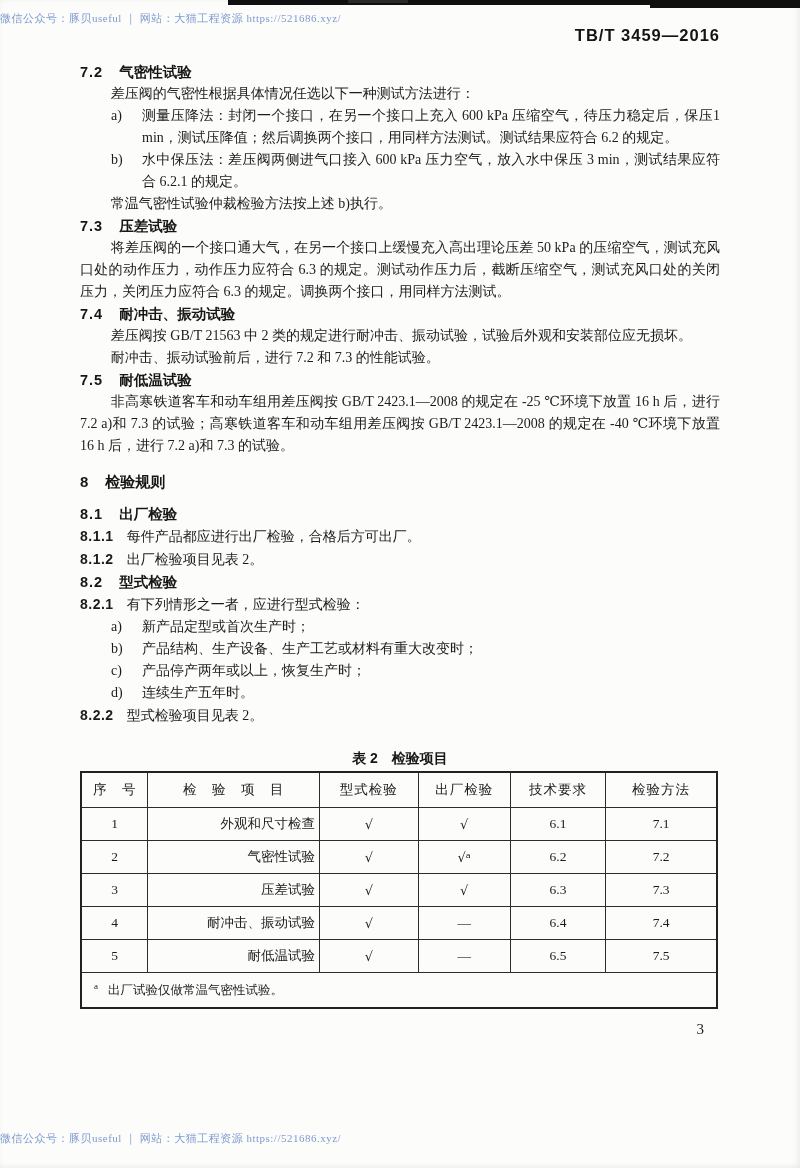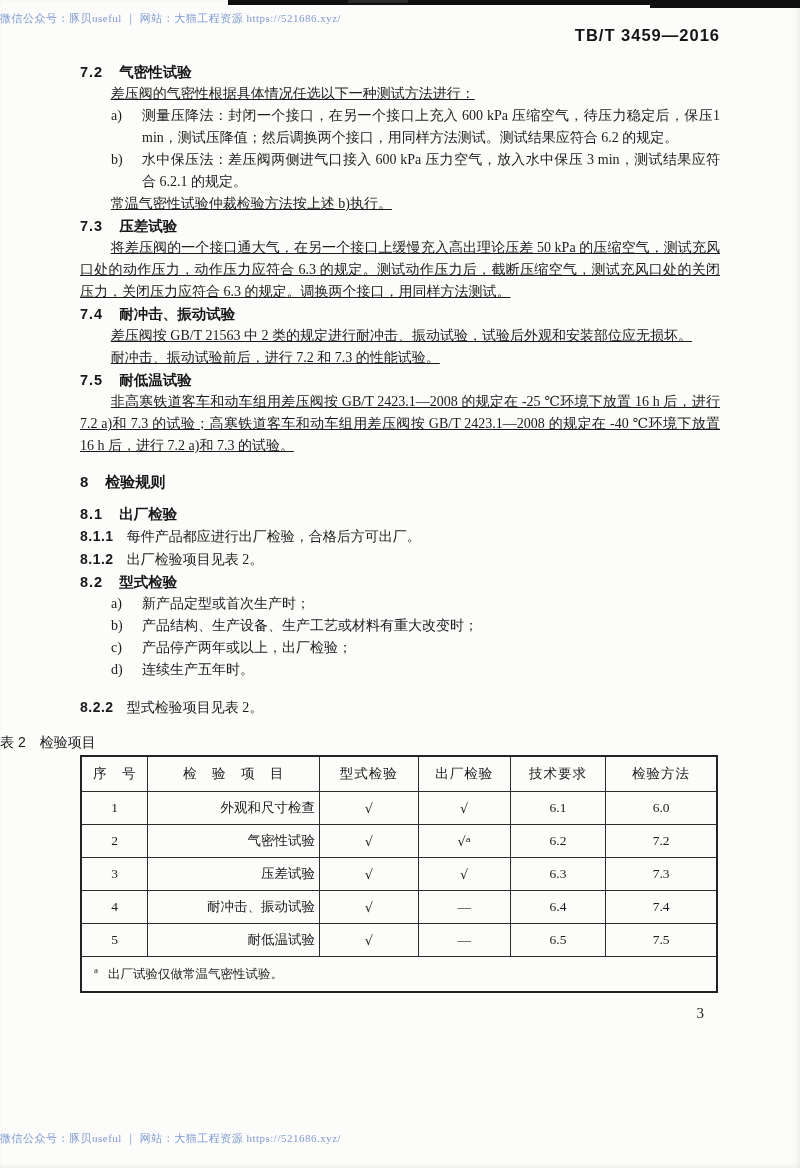--- a/index.html
+++ b/index.html
@@ -48,33 +48,33 @@
     text-align:justify;
   }
   .heading {
     font-family:"Liberation Sans","DejaVu Sans",sans-serif;
     font-weight:700;
     font-size:14.5px;
     color:#161616;
   }
   .heading .hnum { margin-right:16px; letter-spacing:1px; }
   .heading.h1 { margin-top:14px; margin-bottom:10px; font-size:15px; }
-  .para { margin:0; text-indent:2.2em;text-decoration:underline; }
+  .para { margin:0; text-indent:2.2em; }
   .clause { }
   .clause .cnum {
     font-family:"Liberation Sans","DejaVu Sans",sans-serif;
     font-weight:700; margin-right:13px; letter-spacing:0.5px;
   }
   .list-item { position:relative; padding-left:62px; }
   .list-item .marker { position:absolute; left:31px; }
   .table-caption {
-    margin-top:12px;
-    text-align:left;
-    font-family:"Liberation Sans","DejaVu Sans",sans-serif;
-    font-weight:400;
+    margin-top:23px;
+    text-align:center;
+    font-family:"Liberation Sans","DejaVu Sans",sans-serif;
+    font-weight:700;
     font-size:14px;
     color:#161616;
   }
   table.inspection-table {
     width:638px;
     margin:3px 80px 0 80px;
     border-collapse:collapse;
     table-layout:fixed;
     font-size:13.5px;
     font-family:"Liberation Serif","DejaVu Serif","DejaVu Sans",serif;
@@ -124,27 +124,28 @@
       <div class="heading h2"><span class="hnum">7.4</span><span>耐冲击、振动试验</span></div>
       <p class="para">差压阀按 GB/T 21563 中 2 类的规定进行耐冲击、振动试验，试验后外观和安装部位应无损坏。</p>
       <p class="para">耐冲击、振动试验前后，进行 7.2 和 7.3 的性能试验。</p>
       <div class="heading h2"><span class="hnum">7.5</span><span>耐低温试验</span></div>
       <p class="para">非高寒铁道客车和动车组用差压阀按 GB/T 2423.1—2008 的规定在 -25 ℃环境下放置 16 h 后，进行 7.2 a)和 7.3 的试验；高寒铁道客车和动车组用差压阀按 GB/T 2423.1—2008 的规定在 -40 ℃环境下放置 16 h 后，进行 7.2 a)和 7.3 的试验。</p>
       <div class="heading h1"><span class="hnum">8</span><span>检验规则</span></div>
       <div class="heading h2"><span class="hnum">8.1</span><span>出厂检验</span></div>
       <div class="clause"><span class="cnum">8.1.1</span><span>每件产品都应进行出厂检验，合格后方可出厂。</span></div>
       <div class="clause"><span class="cnum">8.1.2</span><span>出厂检验项目见表 2。</span></div>
       <div class="heading h2"><span class="hnum">8.2</span><span>型式检验</span></div>
+      <div class="clause"><span class="cnum">8.2.1</span><span>有下列情形之一者，应进行型式检验：</span></div>
       <div class="list-item"><span class="marker">a)</span><span class="li-text">新产品定型或首次生产时；</span></div>
       <div class="list-item"><span class="marker">b)</span><span class="li-text">产品结构、生产设备、生产工艺或材料有重大改变时；</span></div>
-      <div class="list-item"><span class="marker">c)</span><span class="li-text">产品停产两年或以上，出厂检验；</span></div>
+      <div class="list-item"><span class="marker">c)</span><span class="li-text">产品停产两年或以上，恢复生产时；</span></div>
       <div class="list-item"><span class="marker">d)</span><span class="li-text">连续生产五年时。</span></div>
     </div>
 
-  <div class="doc-body" style="margin: 15px 80px;">
+  <div class="doc-body" style="margin: 0px 80px;">
       <div class="clause"><span class="cnum">8.2.2</span><span>型式检验项目见表 2。</span></div>
     </div>
     <div class="table-caption">表 2　检验项目</div>
 
   <table class="inspection-table" id="inspection-table">
     <colgroup id="table-cols">
         <col style="width: 10.5%;">
         <col style="width: 27%;">
         <col style="width: 15.5%;">
         <col style="width: 14.5%;">
@@ -161,21 +162,21 @@
           <th>检验方法</th>
         </tr>
       </thead>
     <tbody id="table-body">
         <tr>
           <td>1</td>
           <td class="item-name">外观和尺寸检查</td>
           <td class="check">√</td>
           <td class="check">√</td>
           <td>6.1</td>
-          <td>6.0</td>
+          <td>7.1</td>
         </tr>
         <tr>
           <td>2</td>
           <td class="item-name">气密性试验</td>
           <td class="check">√</td>
           <td class="check">√ᵃ</td>
           <td>6.2</td>
           <td>7.2</td>
         </tr>
         <tr>

